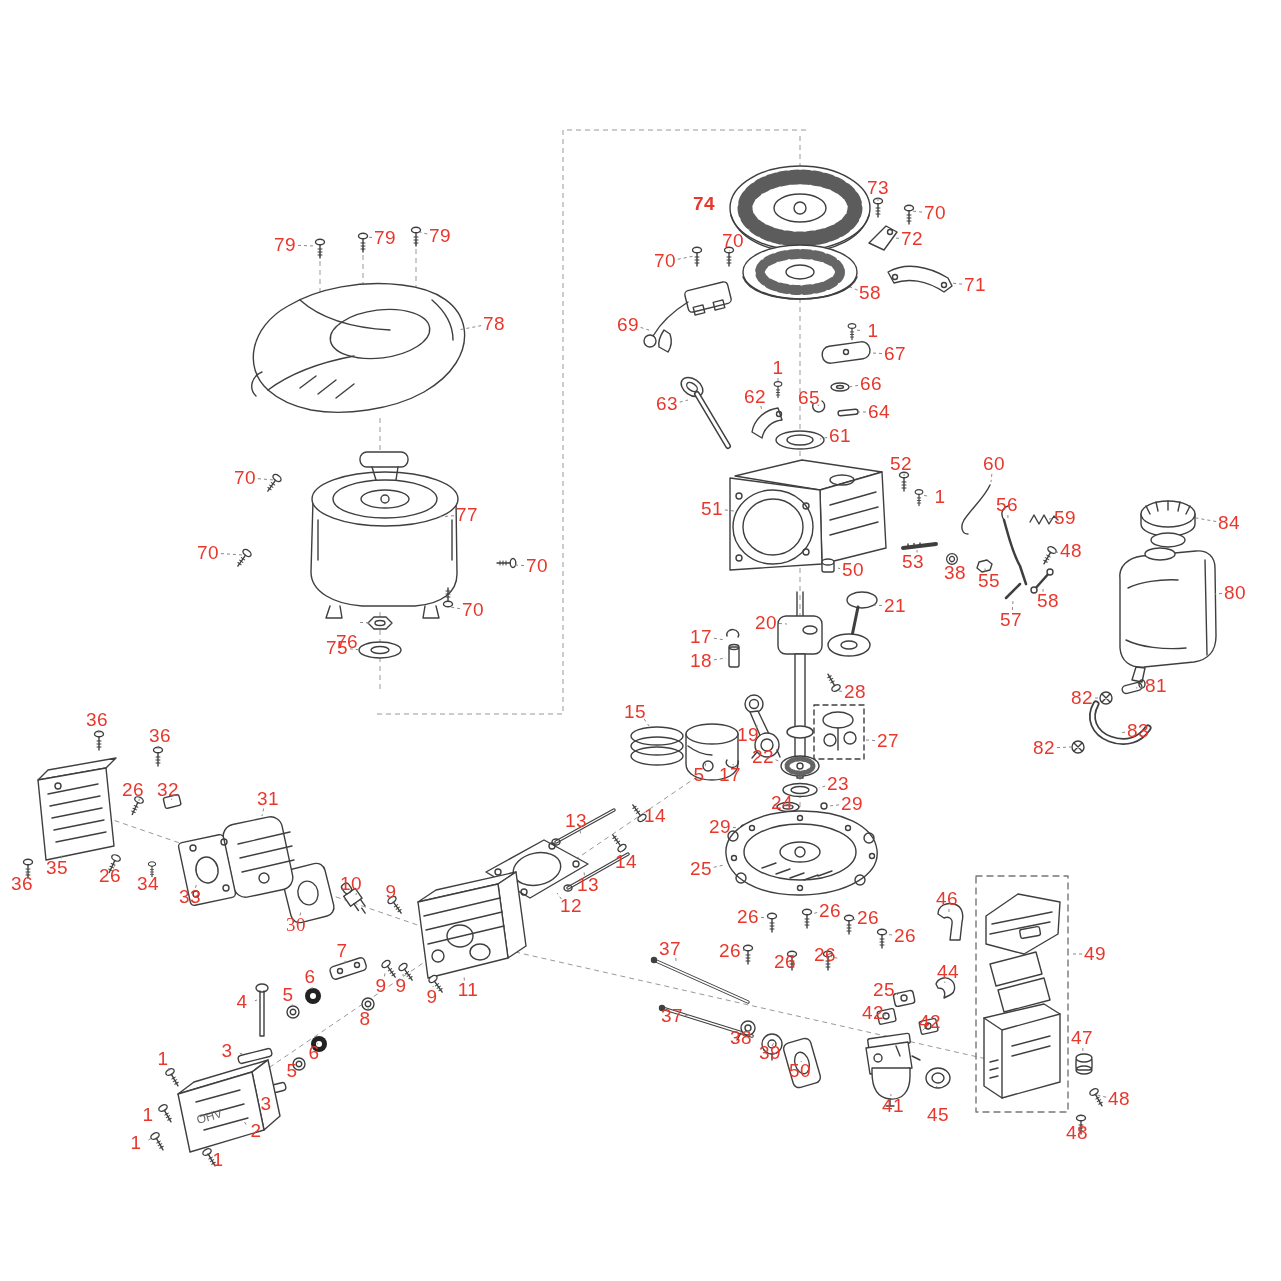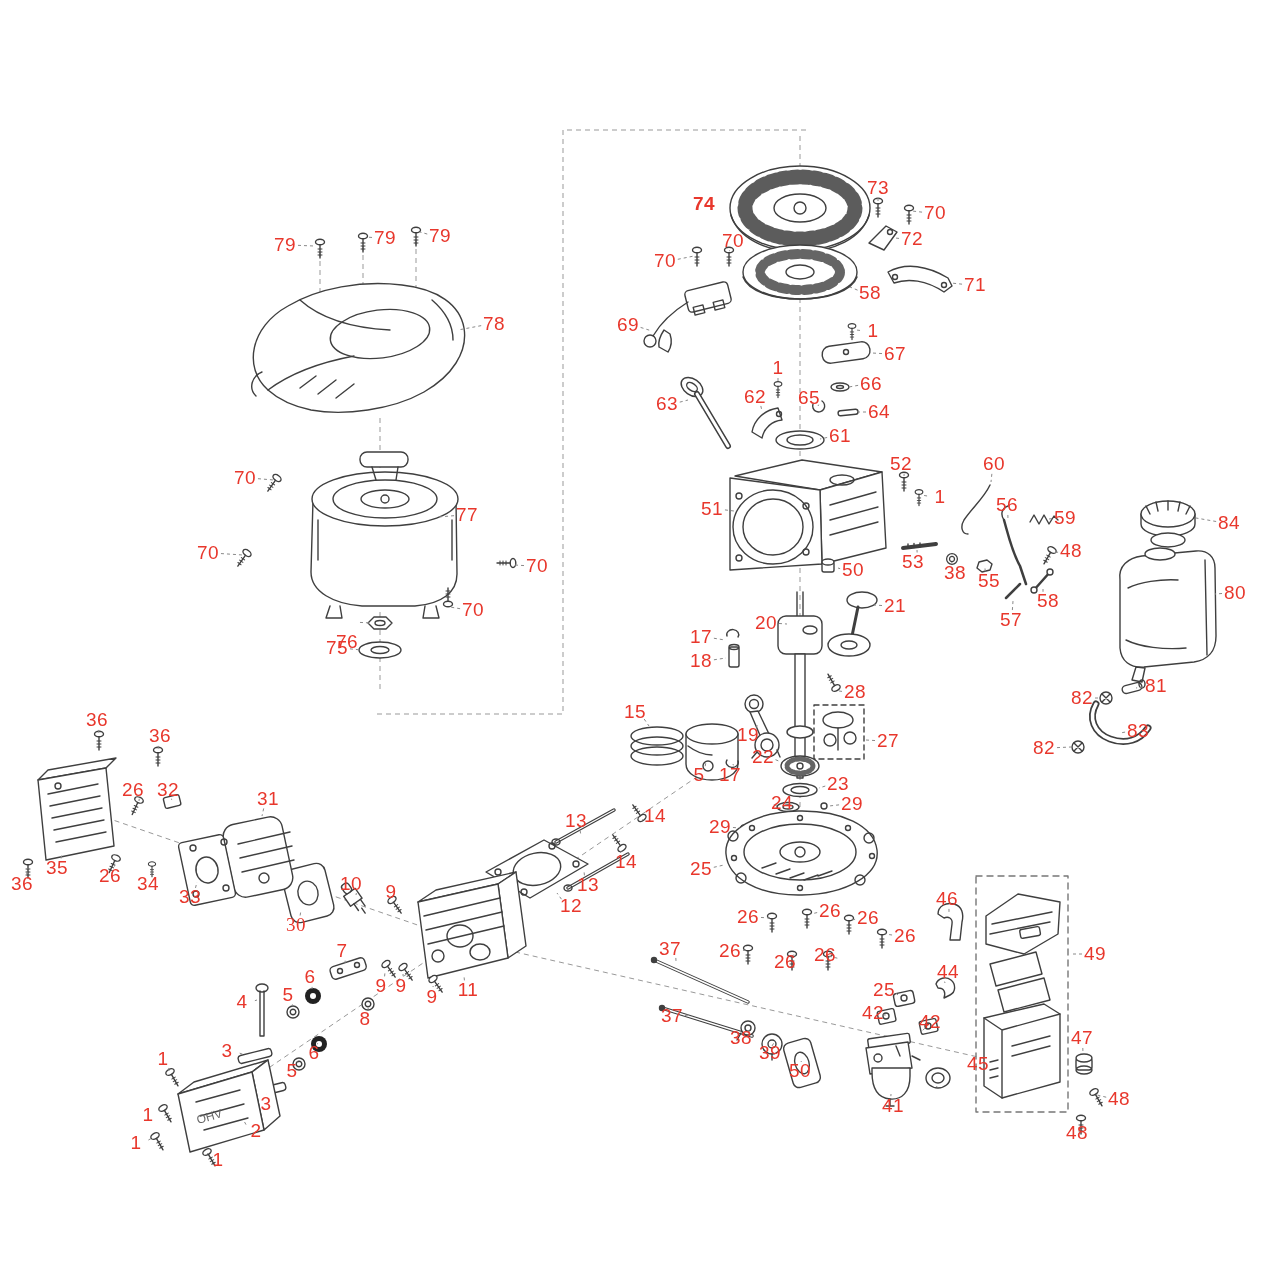--- a/index.html
+++ b/index.html
@@ -717,21 +717,21 @@
       <div class="part-label" style="left: 741px; top: 1038px;">38</div>
       <div class="part-label" style="left: 770px; top: 1053px;">39</div>
       <div class="part-label" style="left: 1082px; top: 1038px;">47</div>
       <div class="part-label" style="left: 800px; top: 1071px;">50</div>
       <div class="part-label" style="left: 314px; top: 1053px;">6</div>
       <div class="part-label" style="left: 292px; top: 1071px;">5</div>
       <div class="part-label" style="left: 227px; top: 1051px;">3</div>
       <div class="part-label" style="left: 163px; top: 1059px;">1</div>
       <div class="part-label" style="left: 1119px; top: 1099px;">48</div>
       <div class="part-label" style="left: 893px; top: 1106px;">41</div>
-      <div class="part-label" style="left: 938px; top: 1064px; margin-left: 40px;">45</div>
+      <div class="part-label" style="left: 938px; top: 1115px;">45</div>
       <div class="part-label" style="left: 256px; top: 1131px;">2</div>
       <div class="part-label" style="left: 266px; top: 1104px;">3</div>
       <div class="part-label" style="left: 148px; top: 1115px;">1</div>
       <div class="part-label" style="left: 136px; top: 1143px;">1</div>
       <div class="part-label" style="left: 218px; top: 1160px;">1</div>
       <div class="part-label" style="left: 1077px; top: 1133px;">48</div>
     </div>
 
 </div>
 

